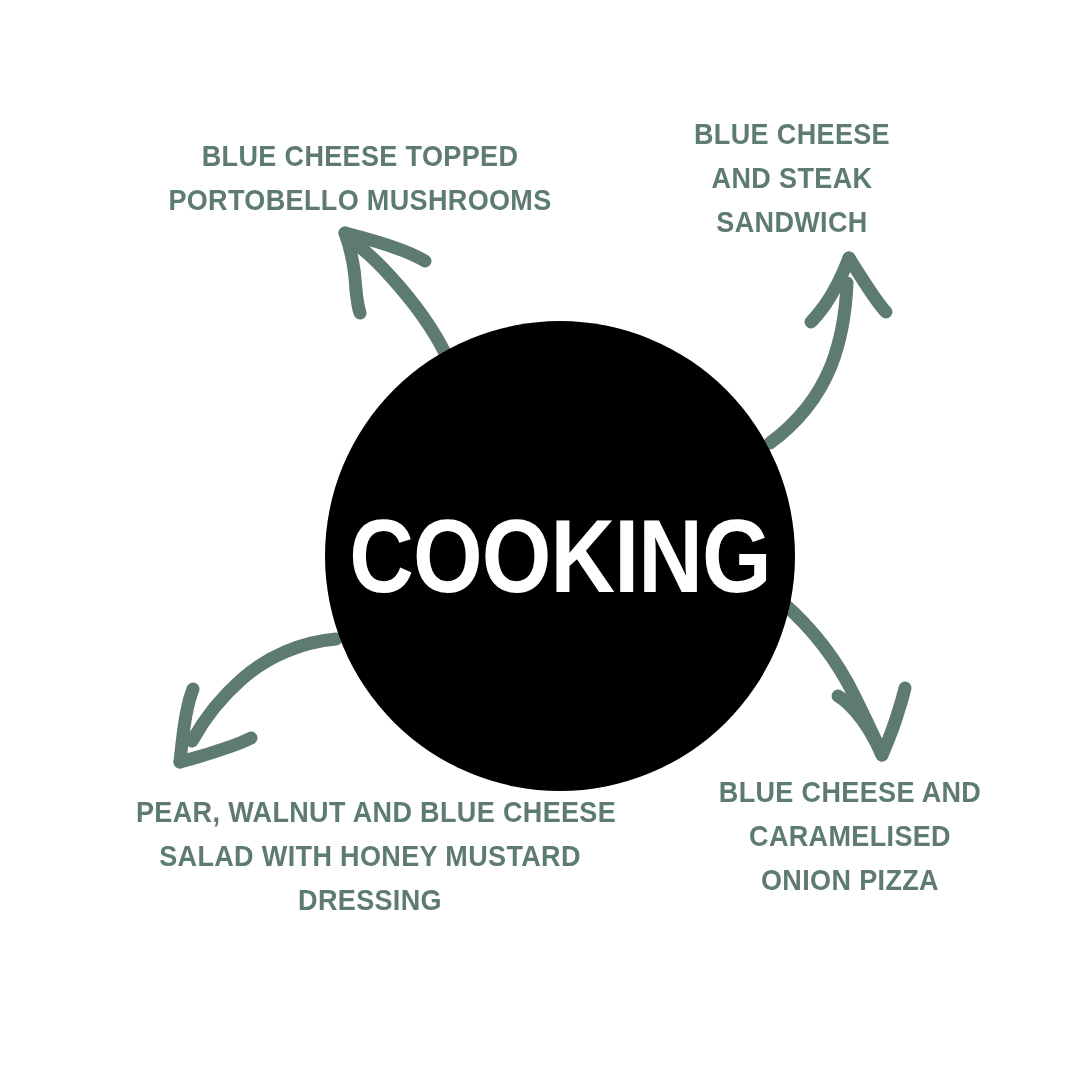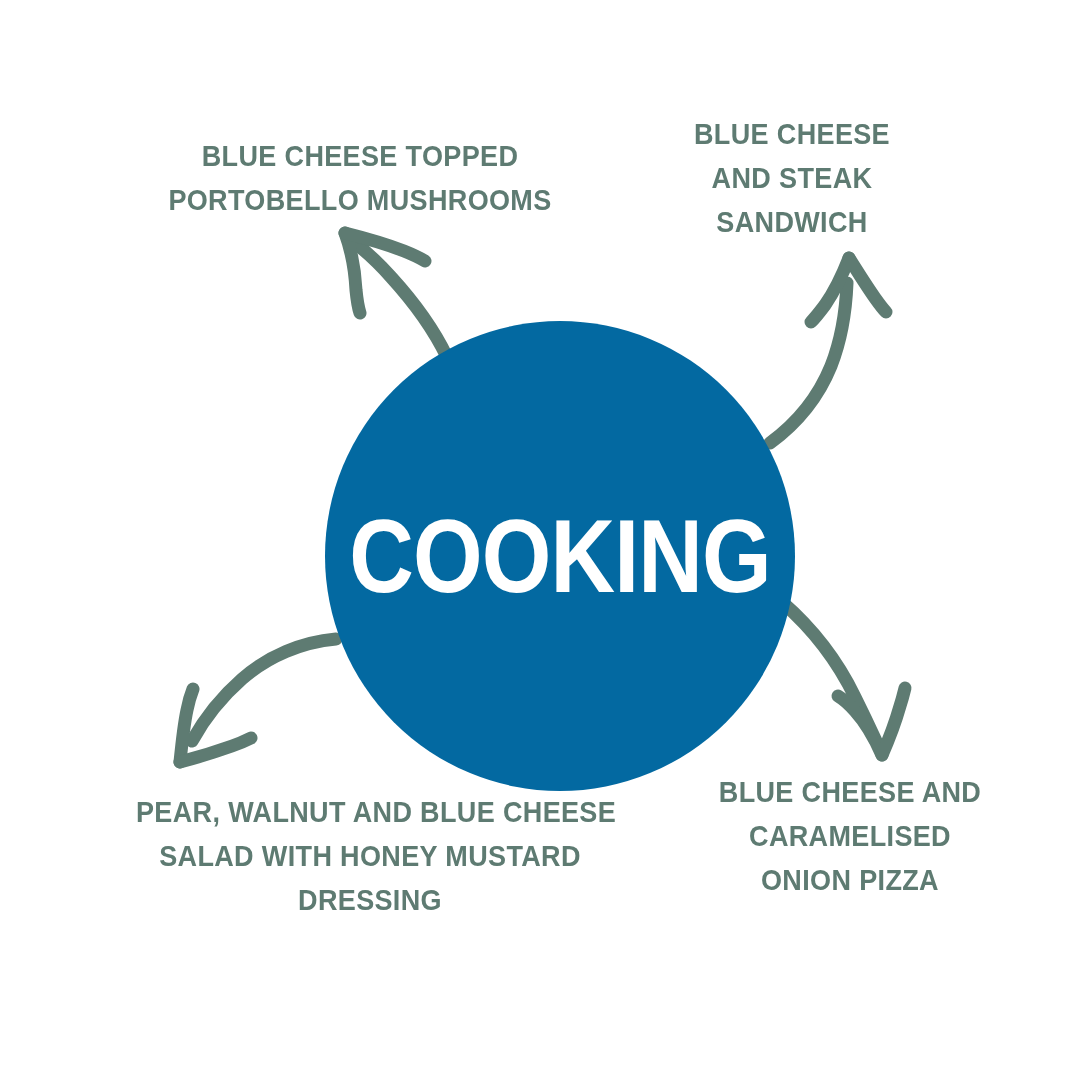--- a/index.html
+++ b/index.html
@@ -29,21 +29,21 @@
   }
 
   
   .center-node {
     position: absolute;
     left: 325px;
     top: 321px;
     width: 470px;
     height: 470px;
     border-radius: 50%;
-    background: #0369a1;
+    background: #000000;
     display: flex;
     align-items: center;
     justify-content: center;
     z-index: 1;
   }
   .center-label {
     color: #FFFFFF;
     font-family: "Liberation Sans Narrow", "Liberation Sans", sans-serif;
     font-weight: bold;
     font-size: 104px;

